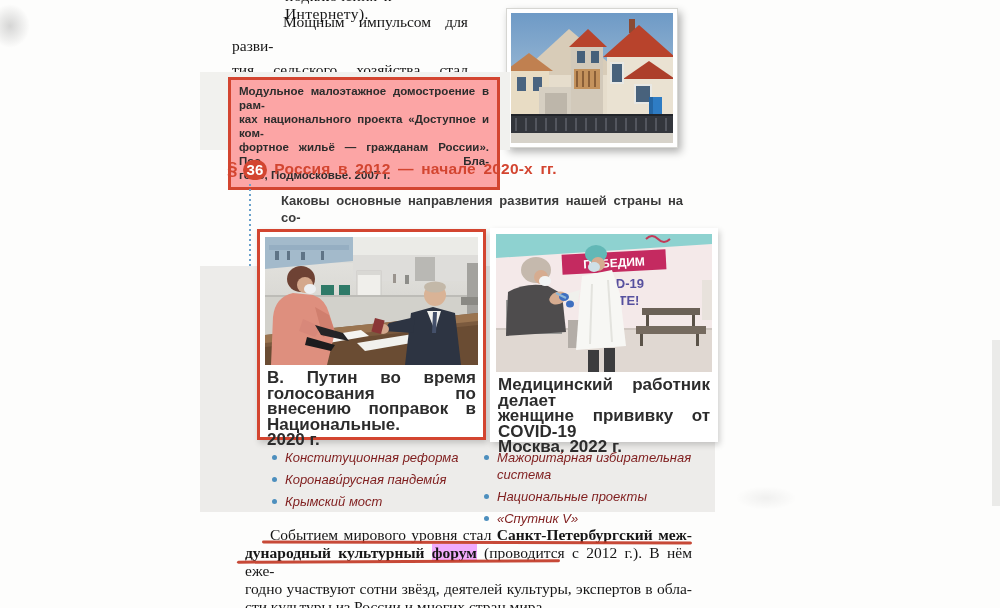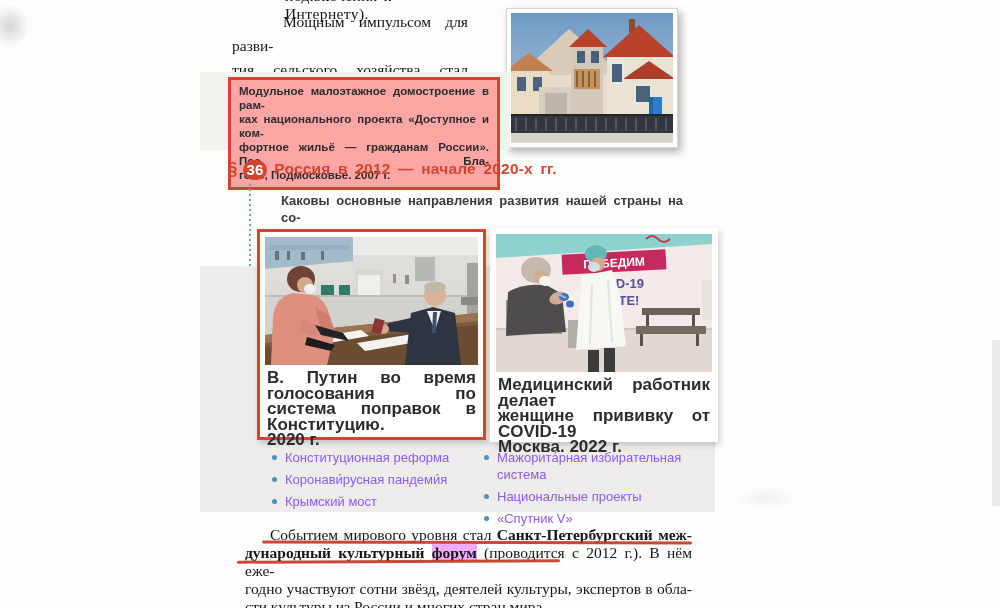--- a/index.html
+++ b/index.html
@@ -47,21 +47,21 @@
 
   .cards-panel { position:absolute; left:200px; top:266px; width:515px; height:246px; background:#edecea; }
   .card { position:absolute; background:#ffffff; box-sizing:border-box; }
   .card-left  { left:257px; top:229px; width:229px; height:211px; border:3px solid #d34530;
                 padding:5px; box-shadow:2px 3px 6px rgba(0,0,0,0.18); }
   .card-right { left:490px; top:228px; width:228px; height:214px; padding:6px;
                 box-shadow:2px 3px 6px rgba(0,0,0,0.18); }
   .card-cap { font-weight:bold; font-size:17px; line-height:15.5px; color:#2c2c2c;
               margin-top:5px; padding:0 2px; }
 
-  .bullets { position:absolute; font-size:13px; color:#8b5cf6; }
+  .bullets { position:absolute; font-size:13px; color:#7f1d1d;font-style:italic; }
   .bullets-left  { left:272px; top:449px; width:195px; }
   .bullets-right { left:484px; top:449px; width:208px; }
   .bullet-item { position:relative; margin-bottom:5px; line-height:17px; padding-left:13px; }
   .dot { position:absolute; left:0; top:6px; width:5px; height:5px; border-radius:50%; background:#4d8fbe; }
 
   .bottom-para { position:absolute; left:245px; top:526px; width:447px;
                  font-size:15.5px; line-height:17.9px; }
   .indent2 { text-indent:25px; }
   .hl { background:#f0abfc; }
 
@@ -224,21 +224,21 @@
         <ellipse cx="118" cy="92" rx="6" ry="5" fill="#d4a88c"></ellipse>
         <rect x="108" y="82" width="10" height="14" fill="#8a3636" transform="rotate(15 113 89)"></rect>
         <polygon points="162,74 176,74 170,94" fill="#f4f4f0"></polygon>
         <polygon points="168,75 172,75 171,96 167,96" fill="#44506a"></polygon>
         <circle cx="170" cy="58" r="11" fill="#d9b396"></circle>
         <ellipse cx="170" cy="50" rx="11" ry="5.5" fill="#c3b8a8"></ellipse>
       </g>
     </svg>
     <div class="card-cap">
       <div class="jline">В. Путин во время голосования по</div>
-      <div class="jline">система поправок в Конституцию.</div>
+      <div class="jline">внесению поправок в Национальные.</div>
       <div class="jline jlast">2020 г.</div>
     </div>
   </div>
 
   <div class="card card-right">
     <svg class="photo" width="216" height="138" viewBox="0 0 216 138">
       <rect width="216" height="138" fill="#f4e9e9"></rect>
       <g>
         <polygon points="0,0 216,0 216,10 0,24" fill="#8ed2d0"></polygon>
         <path d="M150,5 q6,-6 12,0 q6,6 12,0" stroke="#c23a58" stroke-width="2" fill="none"></path>

